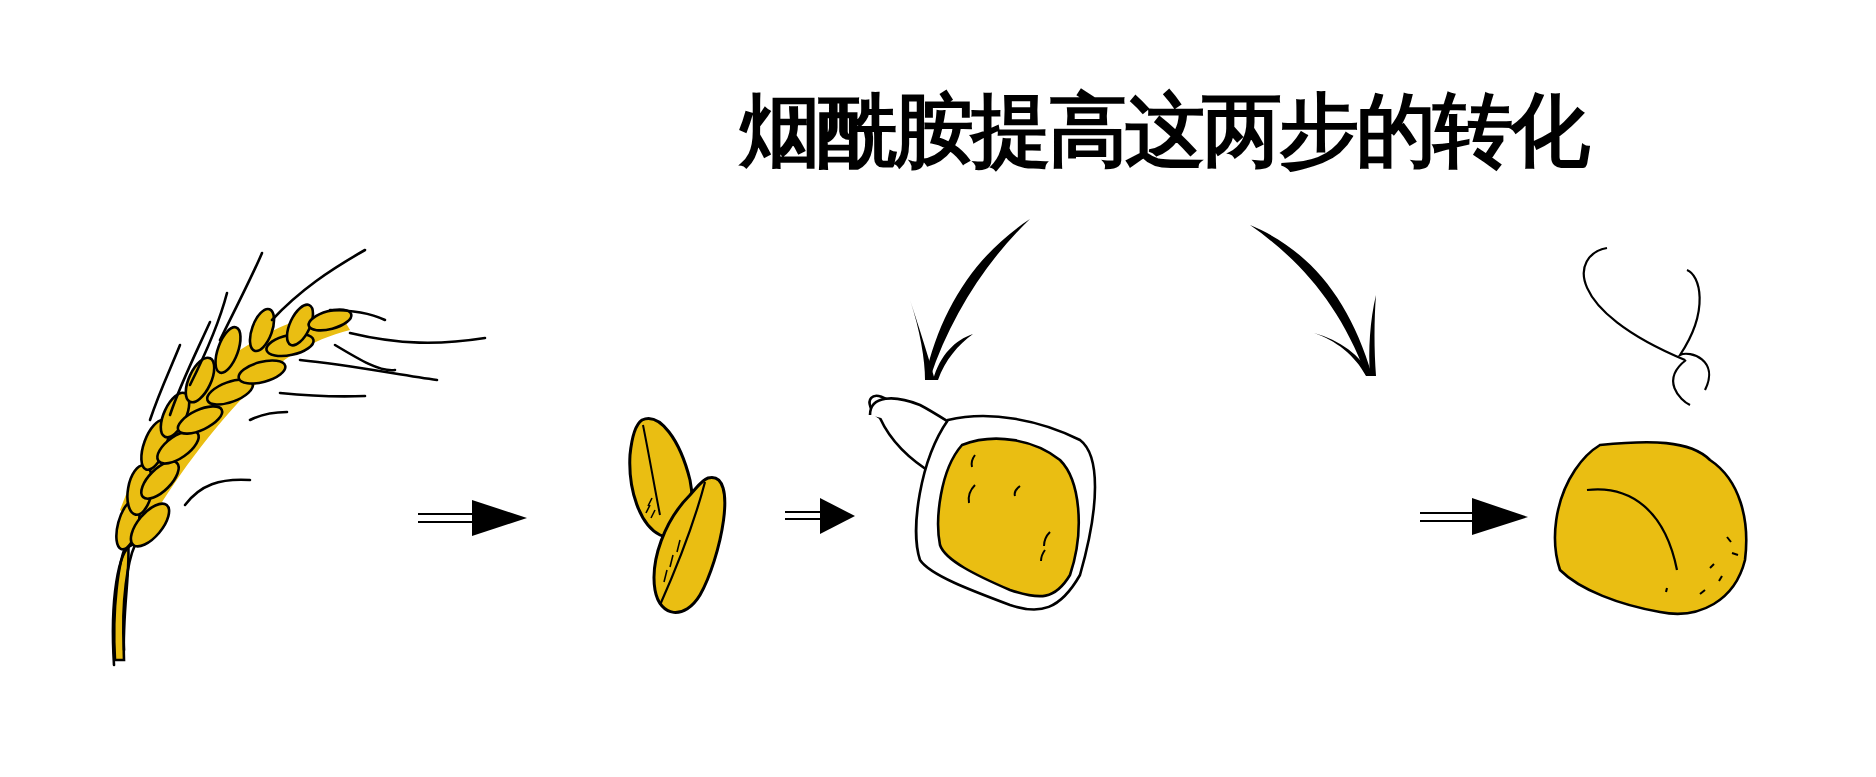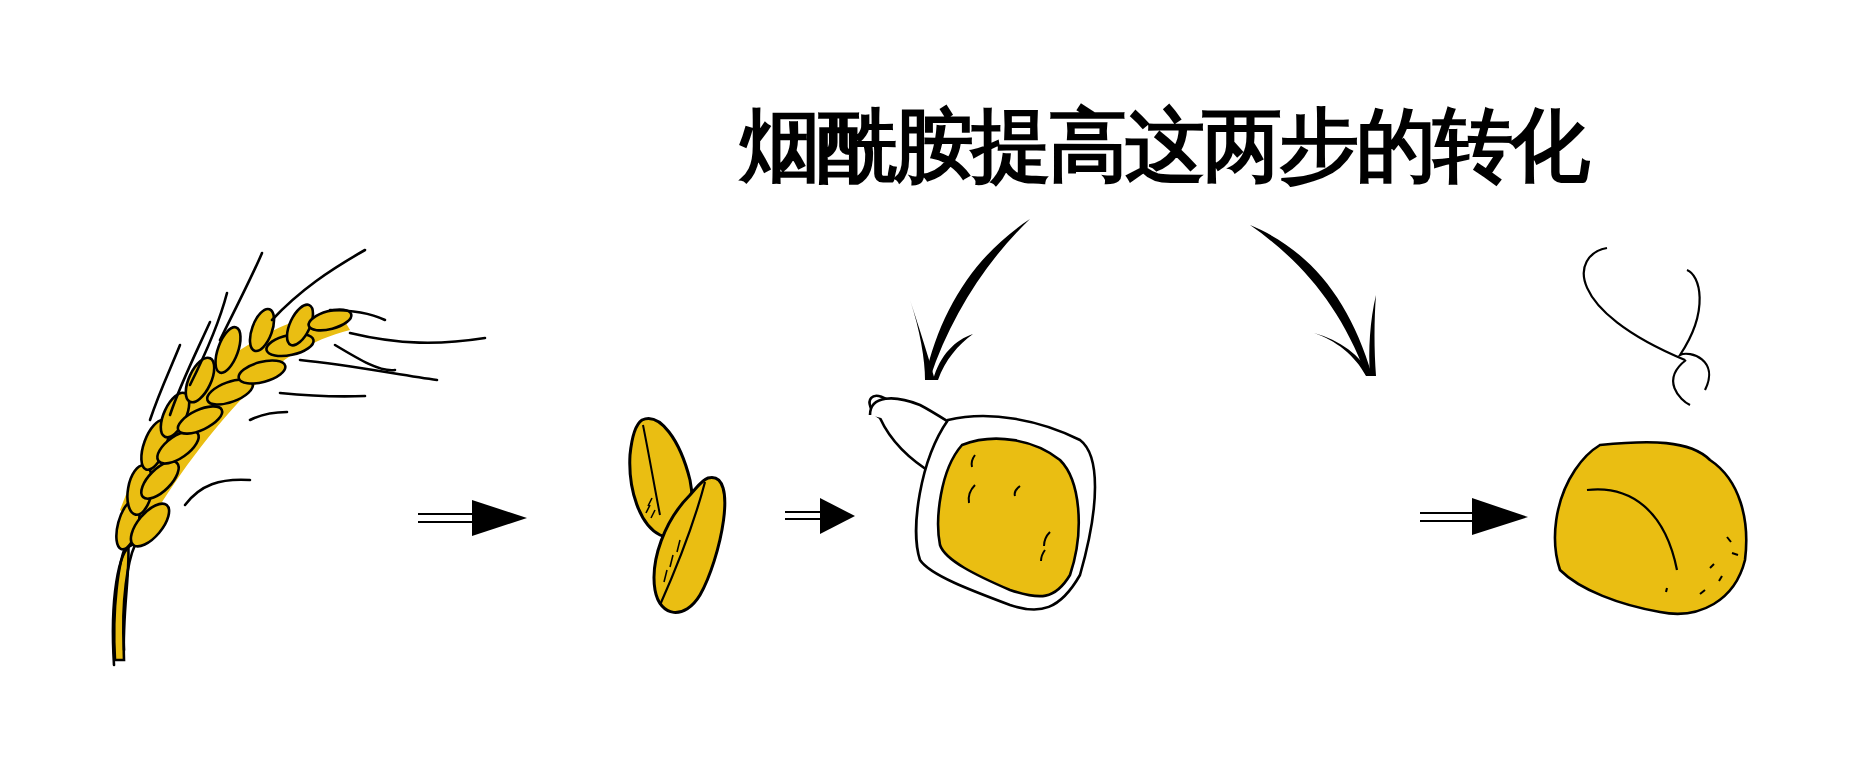--- a/index.html
+++ b/index.html
@@ -1,19 +1,19 @@
 <!DOCTYPE html>
 <html><head>
 <meta charset="utf-8">
 <style>
   html, body { margin: 0; padding: 0; background: #ffffff; }
   body { width: 1876px; height: 777px; position: relative; overflow: hidden;
          font-family: "DejaVu Serif", "Liberation Serif", serif; }
   .title {
-    position: absolute; left: 740px; top: 95px; width: 940px; height: 100px;
+    position: absolute; left: 740px; top: 80px; width: 940px; height: 100px;
     font-size: 80px; font-weight: bold; line-height: 100px; letter-spacing: -3px;
     color: #000; white-space: nowrap;
   }
   svg.stage { position: absolute; left: 0; top: 0; }
 </style>
 </head>
 <body>
 
 <div class="title">烟酰胺提高这两步的转化</div>
 

